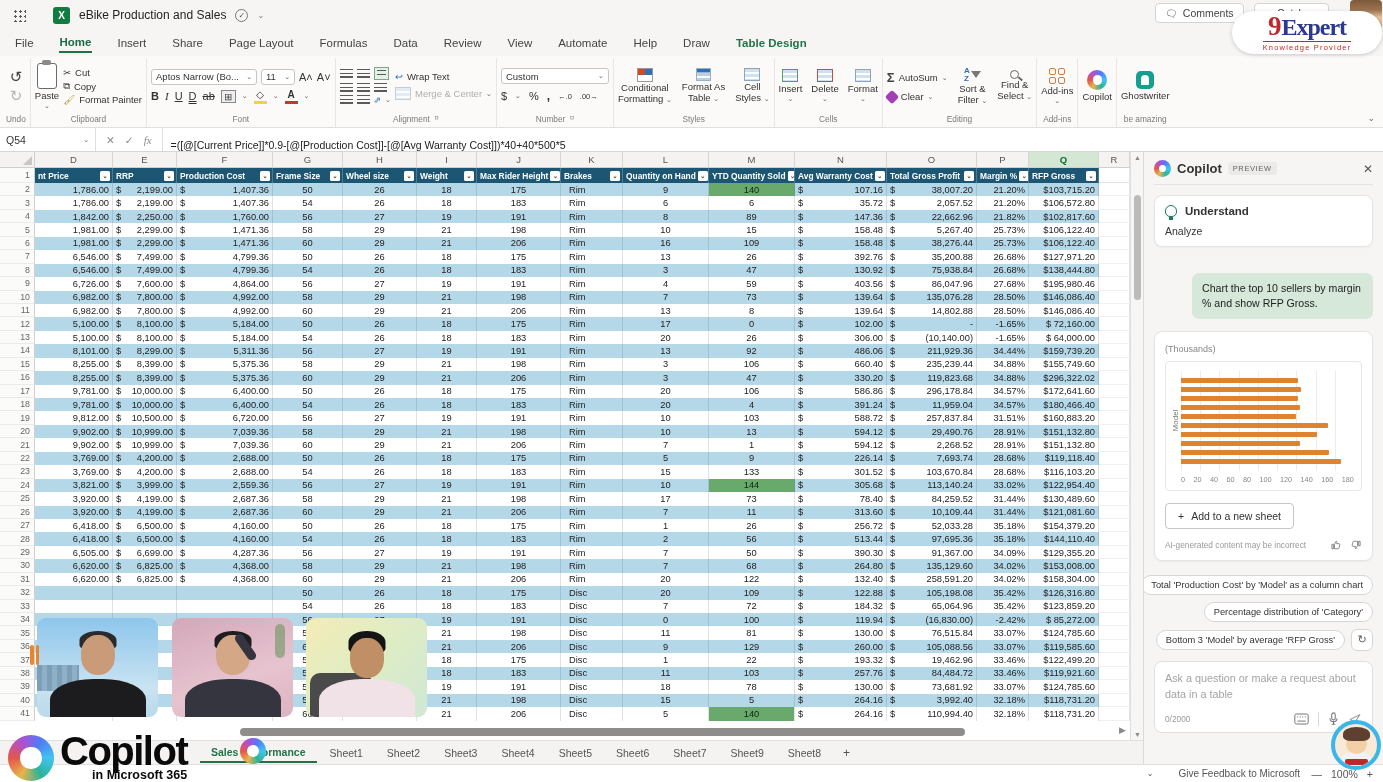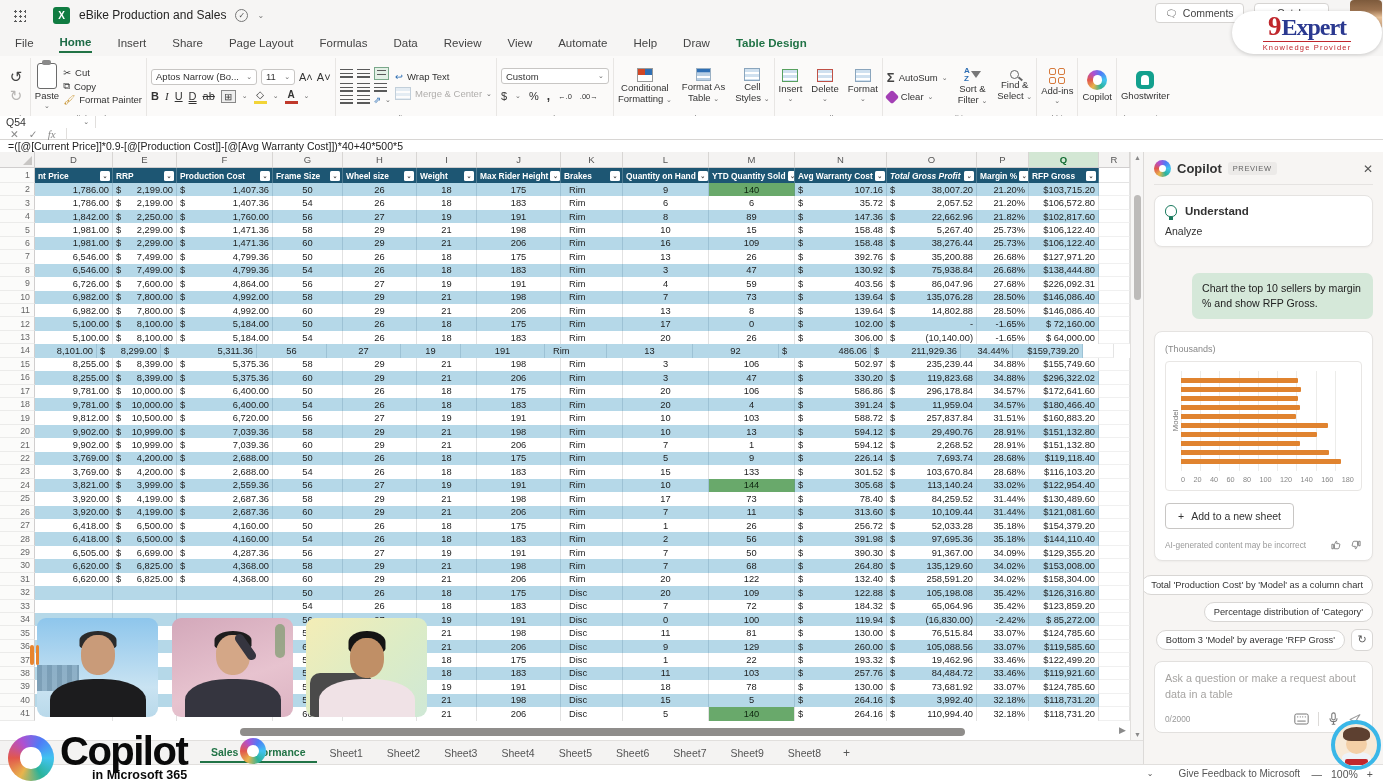--- a/index.html
+++ b/index.html
@@ -58,21 +58,21 @@
 .addins-ic{width:16px;height:16px;display:grid;grid-template-columns:1fr 1fr;gap:2px;}
 .addins-ic span{border:1.6px solid #d77a3c;border-radius:2px;}
 .cp-logo{border-radius:50%;background:conic-gradient(from 210deg,#e8b44c,#e2574c,#b14fd0,#4f7bf7,#41c3f0,#2bb39a,#e8b44c);position:relative;}
 .cp-logo:after{content:"";position:absolute;inset:27%;background:#fff;border-radius:50%;}
 .gw-ic{width:18px;height:18px;background:#13a08e;border-radius:5px;position:relative;}
 .gw-ic:after{content:"";position:absolute;left:5px;top:4px;width:8px;height:10px;background:#fff;border-radius:4px 4px 1px 1px;}
 .two-line{text-align:center;line-height:1.15;white-space:nowrap;}
 .ribbon-collapse{position:absolute;right:8px;bottom:4px;font-size:9px;color:#666;}
 
 
-.formulabar{position:absolute;left:0;top:116px;width:1383px;height:24px;background:#fff;border-bottom:1px solid #d8d6d4;display:flex;align-items:flex-start;font-size:10.5px;flex-direction:column;}
+.formulabar{position:absolute;left:0;top:128px;width:1383px;height:24px;background:#fff;border-bottom:1px solid #d8d6d4;display:flex;align-items:flex-end;font-size:10.5px;}
 .namebox{width:96px;height:100%;border-right:1px solid #e1dfdd;display:flex;align-items:center;justify-content:space-between;padding:0 6px;color:#333;}
 .fbicons{display:flex;align-items:center;gap:10px;padding:0 10px;color:#8a8a8a;border-right:1px solid #e1dfdd;height:100%;}
 .fx{font-style:italic;font-family:"Liberation Serif",serif;font-size:11px;}
 .formula-text{padding-left:8px;color:#222;font-size:10.5px;white-space:nowrap;}
 
 
 .grid{position:absolute;left:0;top:152px;width:1130px;height:588px;background:#fff;overflow:hidden;}
 .colletters{display:flex;height:16px;background:#f4f3f2;border-bottom:1px solid #d0cece;}
 .corner{width:35px;height:100%;border-right:1px solid #d0cece;position:relative;background:#f4f3f2;}
 .corner:after{content:"";position:absolute;right:2px;bottom:2px;border-left:9px solid transparent;border-bottom:9px solid #c8c6c4;}
@@ -521,21 +521,21 @@
         <span class="flt">⌄</span>
       </div>
       <div class="hcell" style="width: 86px;">
         <span>YTD Quantity Sold</span>
         <span class="flt">⌄</span>
       </div>
       <div class="hcell" style="width: 92px;">
         <span>Avg Warranty Cost</span>
         <span class="flt">⌄</span>
       </div>
-      <div class="hcell" style="width: 90px; font-style: italic;">
+      <div class="hcell" style="width: 90px;">
         <span>Total Gross Profit</span>
         <span class="flt">⌄</span>
       </div>
       <div class="hcell" style="width: 52px;">
         <span>Margin %</span>
         <span class="flt">⌄</span>
       </div>
       <div class="hcell" style="width: 70px;">
         <span>RFP Gross</span>
         <span class="flt">⌄</span>
@@ -772,21 +772,21 @@
       <div class="cell ctr" style="width: 86px;">59</div>
       <div class="cell acct" style="width: 92px;">
         <span>$</span>
         <span>403.56</span>
       </div>
       <div class="cell acct" style="width: 90px;">
         <span>$</span>
         <span>86,047.96</span>
       </div>
       <div class="cell pct" style="width: 52px;">27.68%</div>
-      <div class="cell cur" style="width: 70px;">$226,092.31</div>
+      <div class="cell cur" style="width: 70px;">$195,980.46</div>
       <div class="cell empty" style="width: 31px;"></div>
     </div>
     <div class="grow band">
       <div class="gut">10</div>
       <div class="cell num" style="width: 78px;">6,982.00</div>
       <div class="cell acct" style="width: 64px;">
         <span>$</span>
         <span>7,800.00</span>
       </div>
       <div class="cell acct" style="width: 96px;">
@@ -897,21 +897,21 @@
       <div class="cell acct" style="width: 90px;">
         <span>$</span>
         <span>(10,140.00)</span>
       </div>
       <div class="cell pct" style="width: 52px;">-1.65%</div>
       <div class="cell cur" style="width: 70px;">$ 64,000.00</div>
       <div class="cell empty" style="width: 31px;"></div>
     </div>
     <div class="grow band">
       <div class="gut">14</div>
-      <div class="cell num" style="width: 62px;">8,101.00</div>
+      <div class="cell num" style="width: 78px;">8,101.00</div>
       <div class="cell acct" style="width: 64px;">
         <span>$</span>
         <span>8,299.00</span>
       </div>
       <div class="cell acct" style="width: 96px;">
         <span>$</span>
         <span>5,311.36</span>
       </div>
       <div class="cell ctr" style="width: 70px;">56</div>
       <div class="cell ctr" style="width: 74px;">27</div>
@@ -945,21 +945,21 @@
       </div>
       <div class="cell ctr" style="width: 70px;">58</div>
       <div class="cell ctr" style="width: 74px;">29</div>
       <div class="cell ctr" style="width: 60px;">21</div>
       <div class="cell ctr" style="width: 84px;">198</div>
       <div class="cell txt" style="width: 62px;">Rim</div>
       <div class="cell ctr" style="width: 86px;">3</div>
       <div class="cell ctr" style="width: 86px;">106</div>
       <div class="cell acct" style="width: 92px;">
         <span>$</span>
-        <span>502.97</span>
+        <span>660.40</span>
       </div>
       <div class="cell acct" style="width: 90px;">
         <span>$</span>
         <span>235,239.44</span>
       </div>
       <div class="cell pct" style="width: 52px;">34.88%</div>
       <div class="cell cur" style="width: 70px;">$155,749.60</div>
       <div class="cell empty" style="width: 31px;"></div>
     </div>
     <div class="grow band">
@@ -1335,21 +1335,21 @@
       </div>
       <div class="cell ctr" style="width: 70px;">54</div>
       <div class="cell ctr" style="width: 74px;">26</div>
       <div class="cell ctr" style="width: 60px;">18</div>
       <div class="cell ctr" style="width: 84px;">183</div>
       <div class="cell txt" style="width: 62px;">Rim</div>
       <div class="cell ctr" style="width: 86px;">2</div>
       <div class="cell ctr" style="width: 86px;">56</div>
       <div class="cell acct" style="width: 92px;">
         <span>$</span>
-        <span>391.98</span>
+        <span>513.44</span>
       </div>
       <div class="cell acct" style="width: 90px;">
         <span>$</span>
         <span>97,695.36</span>
       </div>
       <div class="cell pct" style="width: 52px;">35.18%</div>
       <div class="cell cur" style="width: 70px;">$144,110.40</div>
       <div class="cell empty" style="width: 31px;"></div>
     </div>
     <div class="grow">

